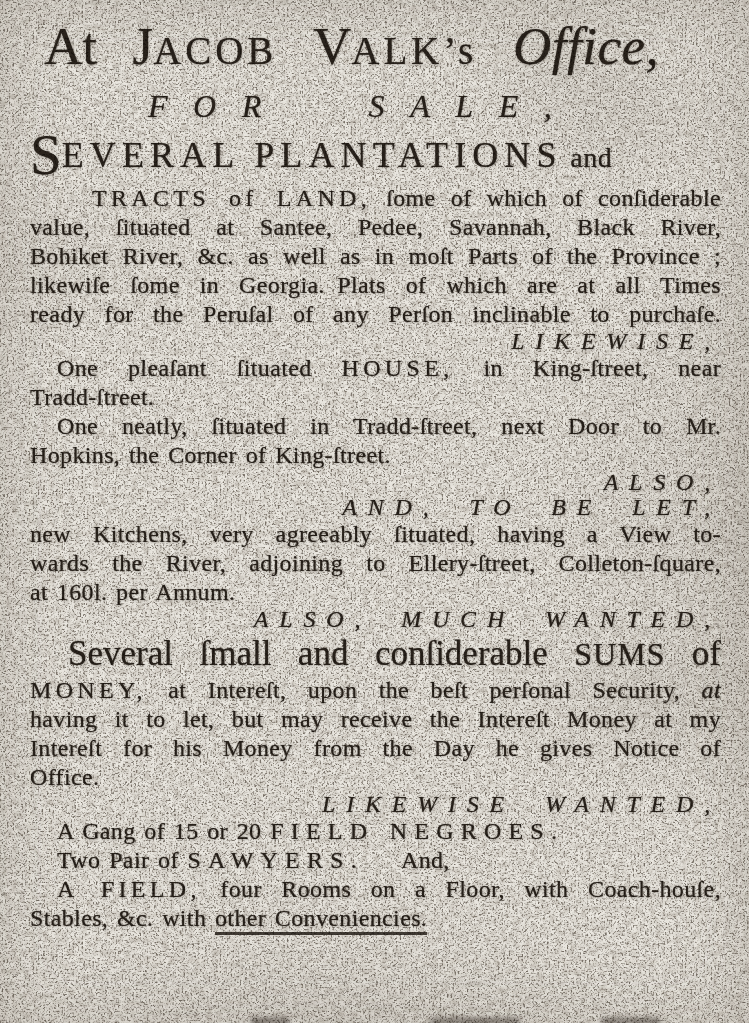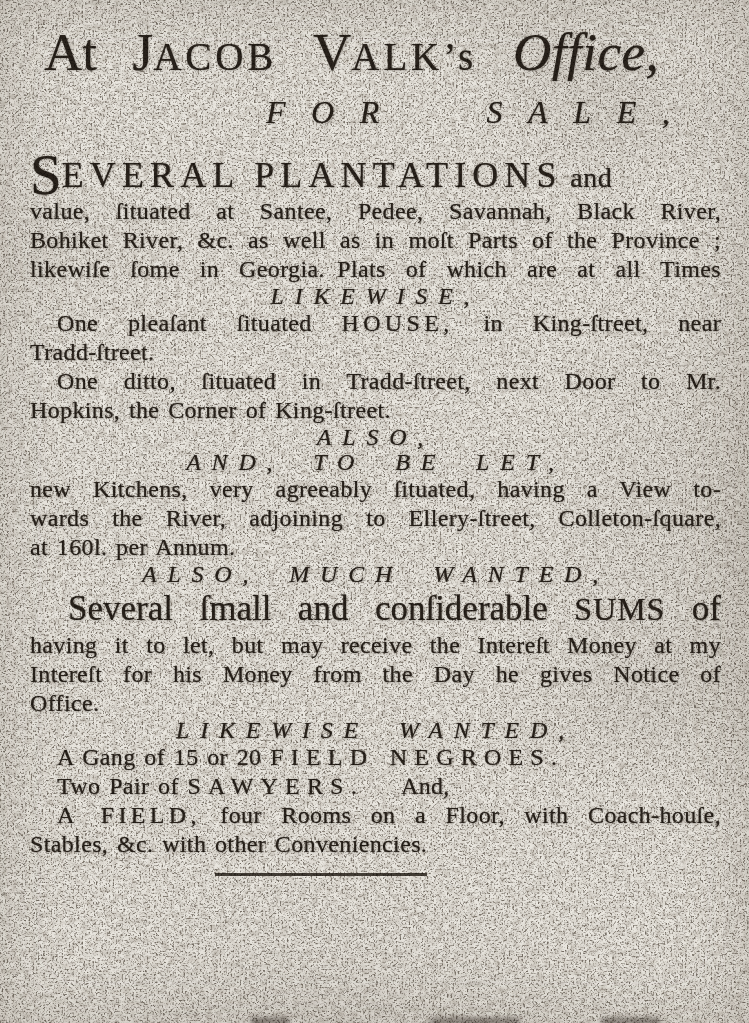--- a/index.html
+++ b/index.html
@@ -17,92 +17,95 @@
     font-family:"Liberation Serif","DejaVu Serif",serif;
     color:#2b241d;
   }
   .content{
     position:absolute;left:0;top:0;right:0;bottom:0;
     padding:14px 28px 0 30px;
     filter:blur(.3px);
     text-shadow:0 0 1.3px rgba(43,36,29,.6), 1px 1px 2px rgba(43,36,29,.16);
   }
   
-  .title{font-size:53px;line-height:64px;margin-top:6px;padding-left:14px;white-space:nowrap;word-spacing:.42em;}
+  .title{font-size:53px;line-height:64px;margin-top:0;padding-left:14px;white-space:nowrap;word-spacing:.42em;}
   .title .sc{font-size:39px;letter-spacing:.1em;}
   .title .bigcap{font-size:53px;}
   .title .it{font-style:italic;letter-spacing:.01em;}
   
-  .forsale{font-size:32px;line-height:46px;font-style:italic;text-align:right;
+  .forsale{font-size:32px;line-height:46px;font-style:italic;text-align:center;
            letter-spacing:.8em;word-spacing:1.5em;white-space:nowrap;padding-right:.8em;}
   
-  .headline{font-size:36px;line-height:39px;letter-spacing:.17em;white-space:nowrap;margin-top:20px;}
+  .headline{font-size:36px;line-height:52px;letter-spacing:.17em;white-space:nowrap;}
   .headline .drop{font-size:57px;letter-spacing:0;vertical-align:-7px;}
   .headline .and{font-size:28px;letter-spacing:.02em;}
   
   .ln{font-size:24px;line-height:29px;letter-spacing:.015em;word-spacing:.1em;}
   .just{text-align:justify;text-align-last:justify;}
   .ind1{padding-left:27px;}
   .ind2{padding-left:62px;}
   .capsp{letter-spacing:.18em;}
   .capsp2{letter-spacing:.3em;margin-top:16px;}
   .it{font-style:italic;}
   .itb{font-style:italic;text-shadow:0 0 1.6px rgba(43,36,29,.75), 1px 1px 2px rgba(43,36,29,.2);}
   
-  .hd{font-size:24px;line-height:25px;font-style:italic;text-align:center;
+  .hd{font-size:24px;line-height:25px;font-style:italic;text-align:right;
       letter-spacing:.45em;word-spacing:.55em;white-space:nowrap;}
   
   .sums{font-size:35px;line-height:43px;padding-left:38px;}
   .sums .caps{font-size:32px;letter-spacing:.03em;}
-  .ul{border-bottom:3px solid rgba(40,33,26,.85);padding-bottom:16px;text-align:center;}
+  .ul{border-bottom:3px solid rgba(40,33,26,.85);padding-bottom:1px;text-align:center;}
   .cutoff{position:absolute;bottom:0;left:0;width:749px;height:10px;}
   .cutoff i{position:absolute;bottom:-3px;height:9px;background:rgba(60,52,44,.45);
             filter:blur(2px);border-radius:4px;}
   .cutoff .m1{left:430px;width:90px;}
   .cutoff .m2{left:600px;width:60px;}
   .cutoff .m3{left:250px;width:40px;}
   .noise{position:absolute;left:0;top:0;mix-blend-mode:multiply;opacity:.85;pointer-events:none;}
 </style>
 </head>
 <body>
 
 <div class="page">
   <div class="content">
 
     <div class="title"><span>At </span><span class="bigcap">J</span><span class="sc">ACOB </span><span class="bigcap">V</span><span class="sc">ALK’s </span><span class="it">Office,</span></div>
 
     <div class="forsale">FOR SALE,</div>
 
     <div class="headline"><span class="drop">S</span><span>EVERAL PLANTATIONS</span><span class="and"> and</span></div>
 
+    <div class="ln ind2 just"><span class="capsp">TRACTS of LAND,</span><span> ſome of which of conſiderable</span></div>
     <div class="ln just">value, ſituated at Santee, Pedee, Savannah, Black River,</div>
     <div class="ln just">Bohiket River, &amp;c. as well as in moſt Parts of the Province ;</div>
     <div class="ln just">likewiſe ſome in Georgia. Plats of which are at all Times</div>
+    <div class="ln just">ready for the Peruſal of any Perſon inclinable to purchaſe.</div>
 
     <div class="hd">LIKEWISE,</div>
 
     <div class="ln ind1 just"><span>One pleaſant ſituated </span><span class="capsp">HOUSE,</span><span> in King-ſtreet, near</span></div>
     <div class="ln">Tradd-ſtreet.</div>
 
-    <div class="ln ind1 just">One ditto, ſituated in Tradd-ſtreet, next Door to Mr.</div>
+    <div class="ln ind1 just">One neatly, ſituated in Tradd-ſtreet, next Door to Mr.</div>
     <div class="ln">Hopkins, the Corner of King-ſtreet.</div>
 
     <div class="hd">ALSO,</div>
 
 
     <div class="hd">AND, TO BE LET,</div>
 
     <div class="ln just">new Kitchens, very agreeably ſituated, having a View to-</div>
     <div class="ln just">wards the River, adjoining to Ellery-ſtreet, Colleton-ſquare,</div>
     <div class="ln">at 160l. per Annum.</div>
 
     <div class="hd">ALSO, MUCH WANTED,</div>
 
     <div class="sums just"><span>Several ſmall and conſiderable </span><span class="caps">SUMS</span><span> of</span></div>
 
+    <div class="ln just"><span class="capsp">MONEY,</span><span> at Intereſt, upon the beſt perſonal Security, </span><span class="itb">at</span></div>
     <div class="ln just">having it to let, but may receive the Intereſt Money at my</div>
     <div class="ln just">Intereſt for his Money from the Day he gives Notice of</div>
     <div class="ln">Office.</div>
 
     <div class="hd">LIKEWISE WANTED,</div>
 
     <div class="ln ind1"><span>A Gang of 15 or 20 </span><span class="capsp2">FIELD NEGROES.</span></div>
 
     <div class="ln ind1"><span>Two Pair of </span><span class="capsp2">SAWYERS.</span><span>   </span><span>And,</span></div>
 

